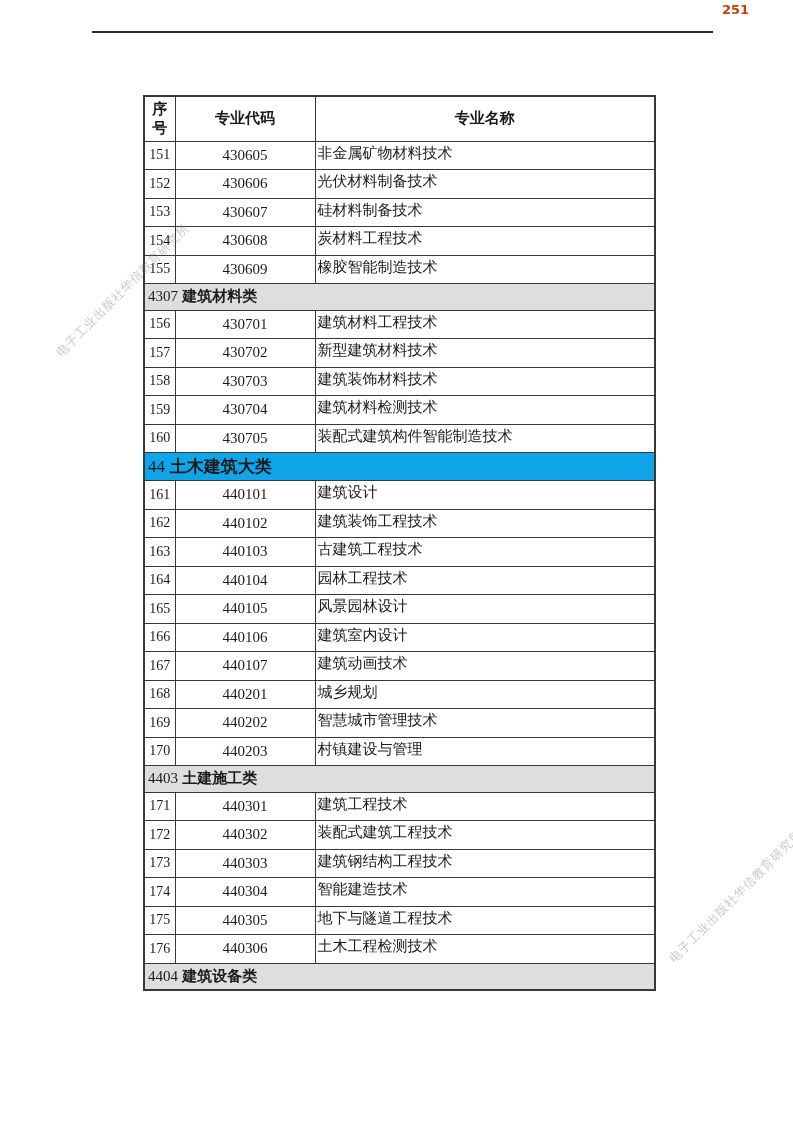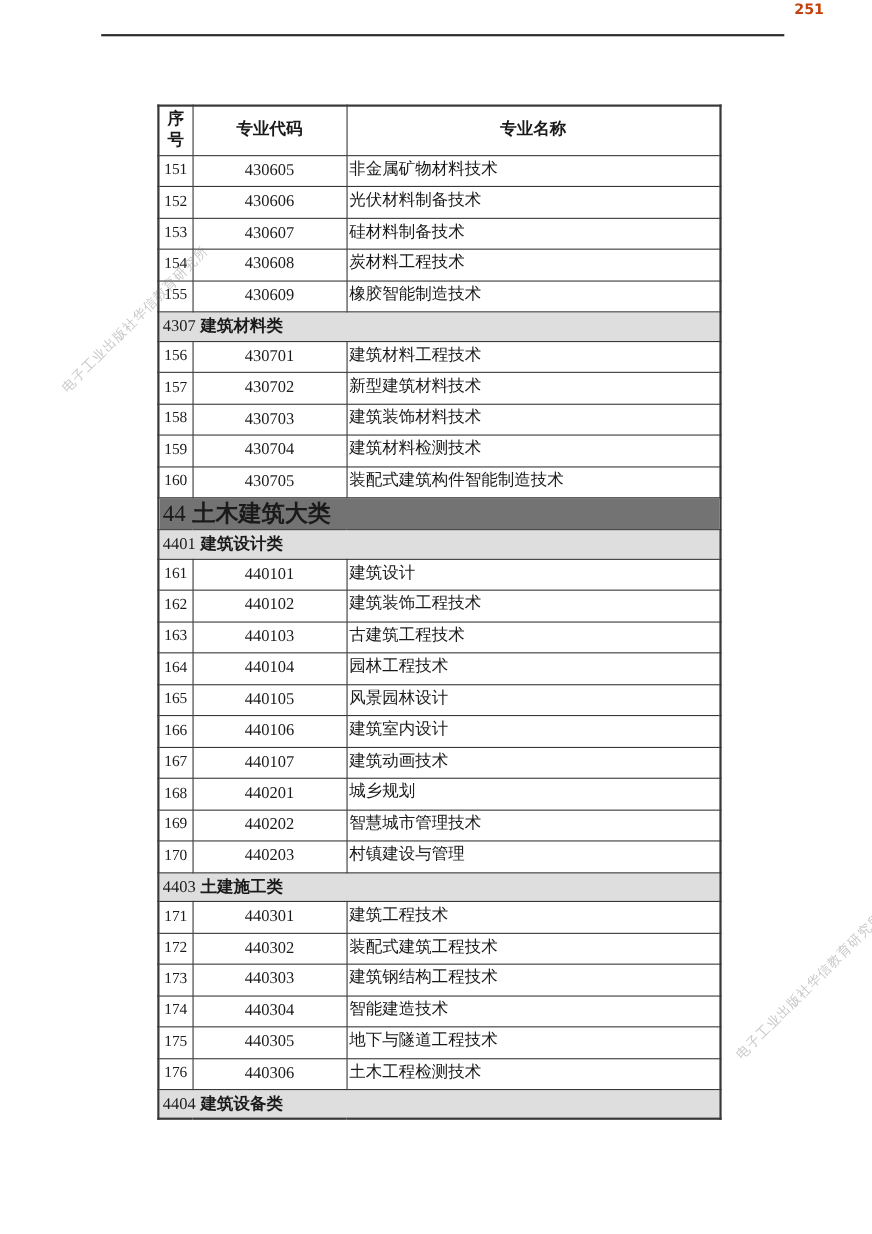--- a/index.html
+++ b/index.html
@@ -77,21 +77,21 @@
     font-size:15px; text-align:left;
     padding:0 3px 4px 2px;
     white-space:nowrap;
   }
   td.c-sec {
     text-align:left; font-weight:bold;
     padding-left:3px;
     white-space:nowrap;
   }
   tr.section td.c-sec { background:#dedede; font-size:15px; }
-  tr.major   td.c-sec { background:#737373; font-size:21px; }
+  tr.major   td.c-sec { background:#0ea5e9; font-size:17px; }
   .sec-num { font-family:"Liberation Serif", serif; font-weight:normal;text-align:right; }
   .sec-label { font-weight:bold; }
 </style>
 </head>
 <body>
 
 <div class="page">
 
   <div class="folio">251</div>
   <div class="header-rule"></div>
@@ -162,23 +162,20 @@
           <td class="c-name">建筑材料检测技术</td>
         </tr>
         <tr class="item">
           <td class="c-no">160</td>
           <td class="c-code">430705</td>
           <td class="c-name">装配式建筑构件智能制造技术</td>
         </tr>
         <tr class="major">
           <td colspan="3" class="c-sec"><span class="sec-num">44</span> <span class="sec-label">土木建筑大类</span></td>
         </tr>
-        <tr class="section">
-          <td colspan="3" class="c-sec"><span class="sec-num">4401</span> <span class="sec-label">建筑设计类</span></td>
-        </tr>
         <tr class="item">
           <td class="c-no">161</td>
           <td class="c-code">440101</td>
           <td class="c-name">建筑设计</td>
         </tr>
         <tr class="item">
           <td class="c-no">162</td>
           <td class="c-code">440102</td>
           <td class="c-name">建筑装饰工程技术</td>
         </tr>

